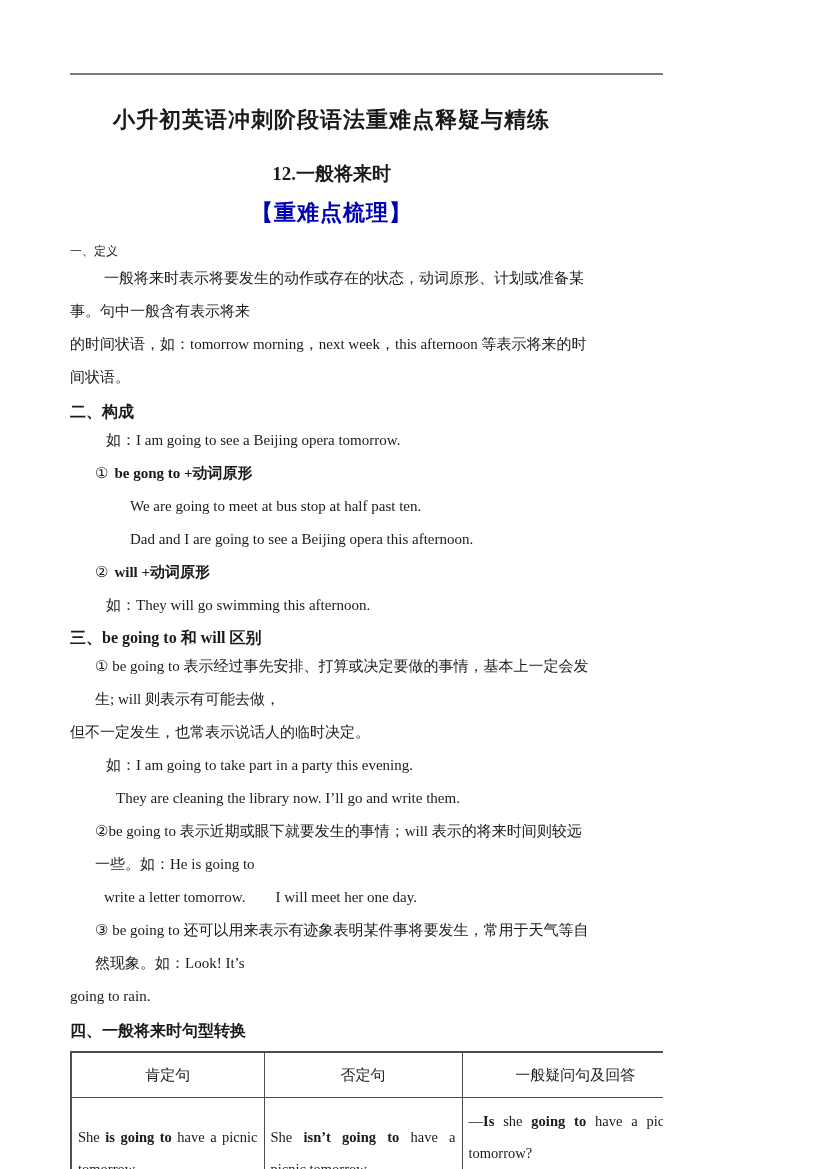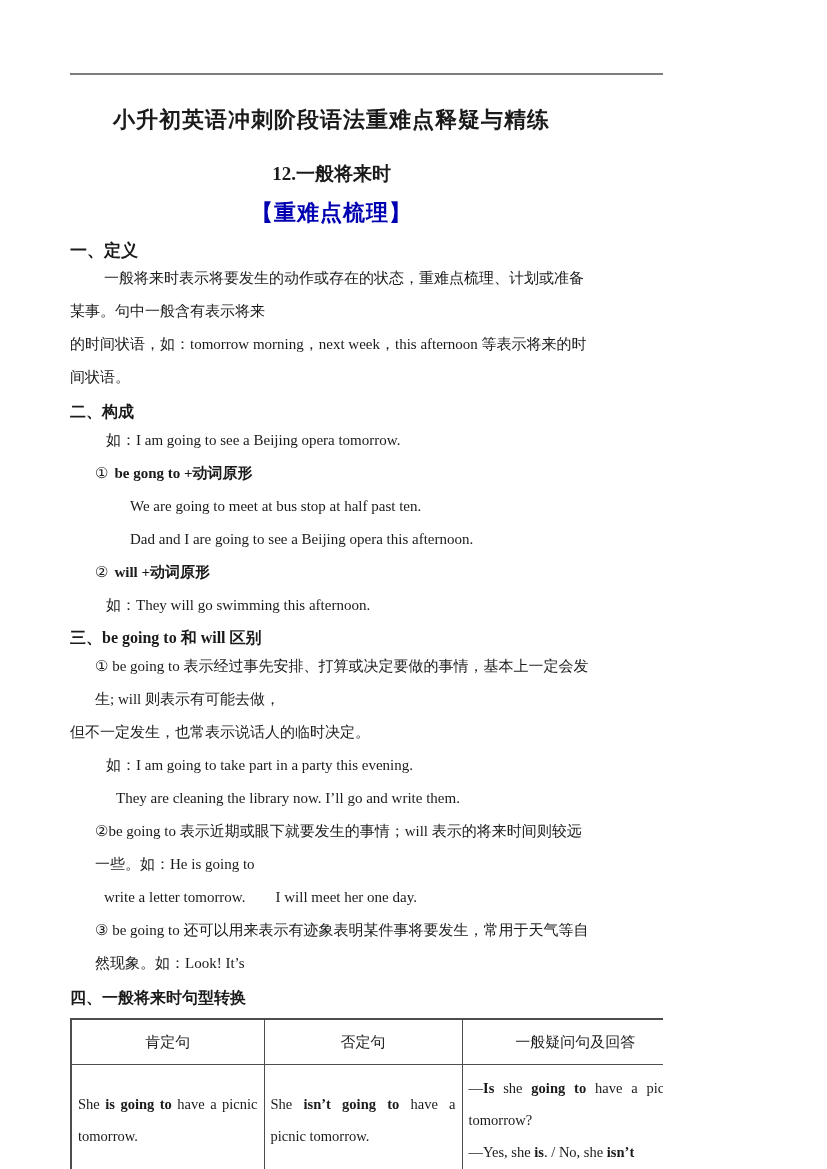--- a/index.html
+++ b/index.html
@@ -52,22 +52,22 @@
     letter-spacing: 1px;
     color: #0000B2;
   }
   .h {
     font-size: 16px;
     line-height: 24px;
     font-weight: bold;
     margin-top: 6px;
   }
   .h.plain {
-    font-weight: bold;
-    font-size: 17px;
+    font-weight: normal;
+    font-size: 12px;
     line-height: 22px;
     margin-top: 16px;
   }
   .h.mt-def { margin-top: 16px; }
   .h.mt-diff { margin-top: 4px; }
   .line {
     font-size: 15px;
     line-height: 33px;
   }
   .indent2 { text-indent: 34px; }
@@ -117,21 +117,21 @@
 <div class="page">
   <div class="toprule"></div>
   <div class="content">
 
     <h1 class="title">小升初英语冲刺阶段语法重难点释疑与精练</h1>
     <h2 class="subtitle">12.一般将来时</h2>
     <div class="badge" style="color: rgb(0, 0, 178);">【重难点梳理】</div>
 
     <section>
       <div class="h plain mt-def">一、定义</div>
-      <div class="line indent2">一般将来时表示将要发生的动作或存在的状态，重难点梳理、计划或准备某事。句中一般含有表示将来</div>
+      <div class="line indent2">一般将来时表示将要发生的动作或存在的状态，动词原形、计划或准备某事。句中一般含有表示将来</div>
       <div class="line">的时间状语，如：tomorrow morning，next week，this afternoon 等表示将来的时间状语。</div>
     </section>
 
     <section>
       <div class="h">二、构成</div>
 
       <div class="line ml-ex"><span>如：</span><span>I am going to see a Beijing opera tomorrow.</span></div>
       <div class="line ml-item"><span>①</span><b class="lbl">be gong to +动词原形</b></div>
       <div class="line ml-cont">We are going to meet at bus stop at half past ten.</div>
       <div class="line ml-cont">Dad and I are going to see a Beijing opera this afternoon.</div>
@@ -142,20 +142,21 @@
 
     <section>
       <div class="h mt-diff">三、be going to 和 will 区别</div>
       <div class="line ml-item">① be going to 表示经过事先安排、打算或决定要做的事情，基本上一定会发生; will 则表示有可能去做，</div>
       <div class="line">但不一定发生，也常表示说话人的临时决定。</div>
       <div class="line ml-ex"><span>如：</span><span>I am going to take part in a party this evening.</span></div>
       <div class="line ml-cont2">They are cleaning the library now. I’ll go and write them.</div>
       <div class="line ml-item">②be going to 表示近期或眼下就要发生的事情；will 表示的将来时间则较远一些。如：He is going to</div>
       <div class="line ml-write">write a letter tomorrow.　　I will meet her one day.</div>
       <div class="line ml-item">③ be going to 还可以用来表示有迹象表明某件事将要发生，常用于天气等自然现象。如：Look! It’s</div>
+      <div class="line">going to rain.</div>
     </section>
 
     <section>
       <div class="h">四、一般将来时句型转换</div>
       <table class="ttable">
         <colgroup>
             <col class="col1">
             <col class="col2">
             <col class="col3">
           </colgroup>

